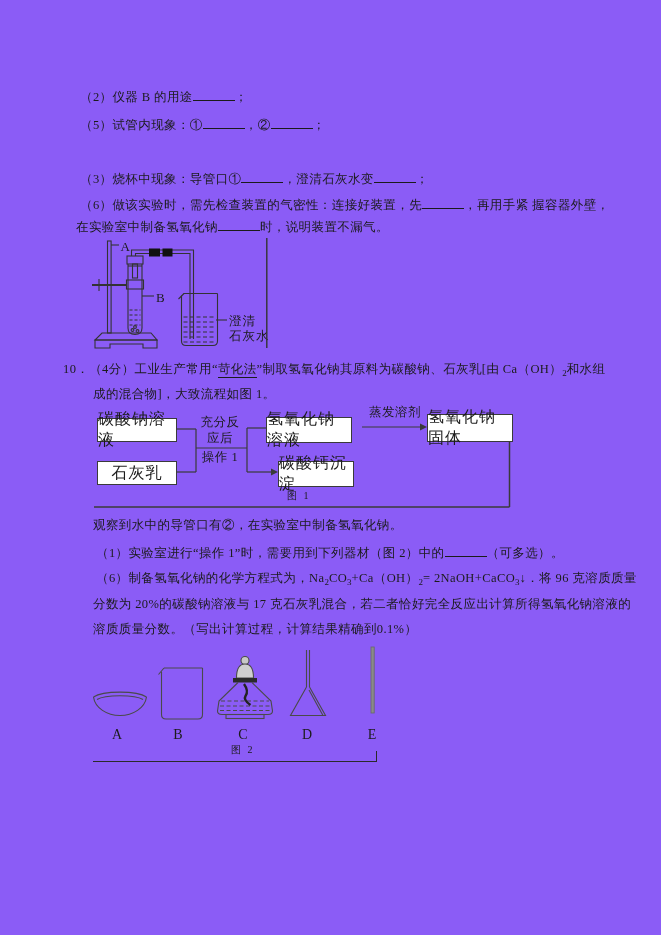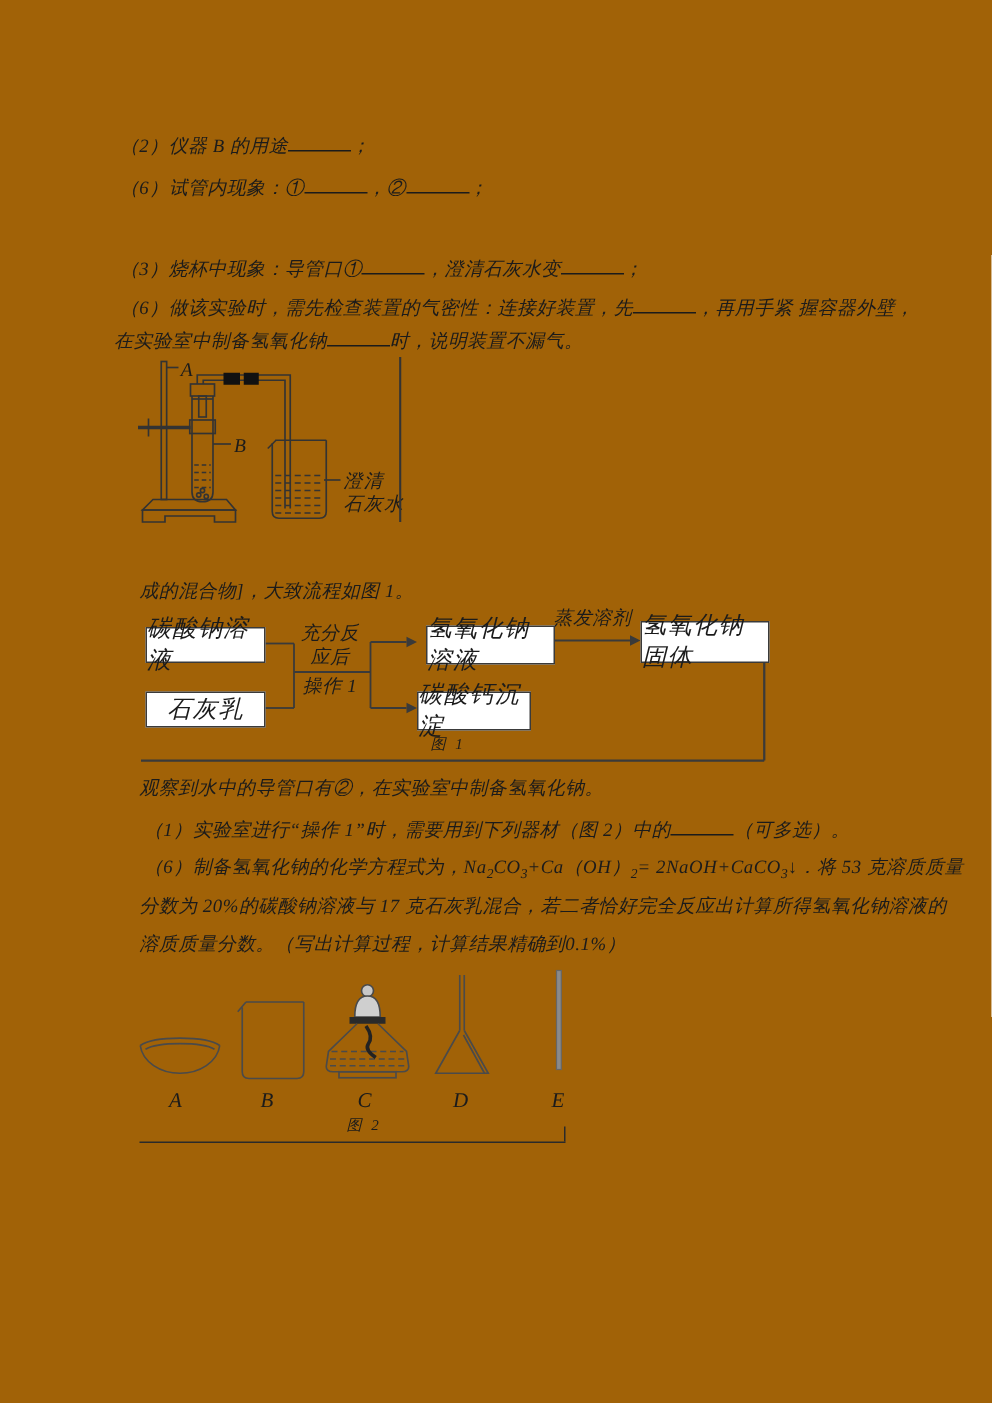--- a/index.html
+++ b/index.html
@@ -1,17 +1,17 @@
 <!DOCTYPE html>
 <html><head>
 <meta charset="utf-8">
 <style>
   html,body{margin:0;padding:0;background:#fff;}
-  .page{position:relative;width:661px;height:935px;background:#a16207;overflow:hidden;
-        font-family:"Liberation Serif","DejaVu Serif",serif;color:#1b1b1b;font-style:italic;}
+  .page{position:relative;width:661px;height:935px;background:#8b5cf6;overflow:hidden;
+        font-family:"Liberation Serif","DejaVu Serif",serif;color:#1b1b1b;}
   .tline{position:absolute;font-size:12.5px;white-space:nowrap;letter-spacing:.4px;}
   .blank{display:inline-block;width:42px;height:12px;border-bottom:1px solid #1b1b1b;vertical-align:baseline;}
   .sb{font-size:9px;vertical-align:-3px;letter-spacing:0;}
   .u{border-bottom:1px solid #1b1b1b;padding-bottom:1px;}
   .fbox{position:absolute;border:1.2px solid #3a3a3a;font-size:16px;letter-spacing:1px;
         display:flex;align-items:center;justify-content:center;background:#fff;}
   .flbl{position:absolute;font-size:12.5px;text-align:center;letter-spacing:.5px;white-space:nowrap;}
   .cap{position:absolute;font-size:10px;letter-spacing:2px;white-space:nowrap;}
   .glab{position:absolute;width:20px;text-align:center;font-size:14px;}
   .rule{position:absolute;border-top:1.6px solid #2a2a2a;}
@@ -19,21 +19,21 @@
   svg{position:absolute;}
   svg text{font-family:"Liberation Serif","DejaVu Serif",serif;fill:#1b1b1b;}
 </style>
 </head>
 <body>
 
 <div class="page">
 
   <div class="tline" style="left:80px;top:88px"><span>（2）仪器 B 的用途</span><span class="blank"></span><span>；</span></div>
 
-  <div class="tline" style="left:80px;top:116px"><span>（6）试管内现象：①</span><span class="blank"></span><span>，②</span><span class="blank"></span><span>；</span></div>
+  <div class="tline" style="left:80px;top:116px"><span>（5）试管内现象：①</span><span class="blank"></span><span>，②</span><span class="blank"></span><span>；</span></div>
 
 
   <div class="tline" style="left:80px;top:170px"><span>（3）烧杯中现象：导管口①</span><span class="blank"></span><span>，澄清石灰水变</span><span class="blank"></span><span>；</span></div>
 
   <div class="tline" style="left:80px;top:196px"><span>（6）做该实验时，需先检查装置的气密性：连接好装置，先</span><span class="blank"></span><span>，再用手紧 握容器外壁，</span></div>
 
   <div class="tline" style="left:76px;top:218px"><span>在实验室中制备氢氧化钠</span><span class="blank"></span><span>时，说明装置不漏气。</span></div>
 
   <svg style="left:80px;top:236px" width="190" height="116" viewBox="0 0 190 116" stroke="#333" stroke-width="1.1" fill="none">
 
@@ -88,20 +88,21 @@
         <line x1="103.5" y1="101" x2="136" y2="101"></line>
         <line x1="103.5" y1="106" x2="136" y2="106"></line>
       </g>
     </g>
     <line x1="136" y1="84" x2="147" y2="84"></line>
     <text x="149" y="88.5" font-size="12.5" letter-spacing="1" stroke="none" fill="#1b1b1b">澄清</text>
     <text x="149" y="104" font-size="12.5" letter-spacing="1" stroke="none" fill="#1b1b1b">石灰水</text>
     <line x1="186.8" y1="2" x2="186.8" y2="112" stroke-width="1.4"></line>
   </svg>
 
+  <div class="tline" style="left:63px;top:361px"><span>10．（4分）工业生产常用“</span><span class="u">苛化法</span><span>”制取氢氧化钠其原料为碳酸钠、石灰乳[由 Ca（OH）</span><span class="sb">2</span><span>和水组</span></div>
   <div class="tline" style="left:93px;top:386px">成的混合物]，大致流程如图 1。</div>
 
   <svg style="left:60px;top:400px" width="460" height="112" viewBox="0 0 460 112" stroke="#3a3a3a" stroke-width="1.2" fill="none">
     <line x1="115" y1="29" x2="136" y2="29"></line>
     <line x1="115" y1="72" x2="136" y2="72"></line>
     <line x1="136" y1="29" x2="136" y2="72"></line>
     <line x1="136" y1="48" x2="187" y2="48"></line>
     <line x1="187" y1="28" x2="187" y2="72"></line>
     <line x1="187" y1="28" x2="211" y2="28"></line>
     <polygon points="211,24.5 218,28 211,31.5" fill="#3a3a3a" stroke="none"></polygon>
@@ -111,31 +112,31 @@
     <polygon points="360,23.5 367,27 360,30.5" fill="#3a3a3a" stroke="none"></polygon>
     <line x1="34" y1="107" x2="449.5" y2="107" stroke-width="1.5"></line>
     <line x1="449.5" y1="40" x2="449.5" y2="107" stroke-width="1.5"></line>
   </svg>
 
   <div class="fbox" style="left:97px;top:418px;width:78px;height:22px">碳酸钠溶液</div>
   <div class="fbox" style="left:97px;top:461px;width:78px;height:22px">石灰乳</div>
   <div class="flbl" style="left:196px;top:414px;width:48px">充分反</div>
   <div class="flbl" style="left:196px;top:430px;width:48px">应后</div>
   <div class="flbl" style="left:196px;top:449px;width:48px">操作 1</div>
-  <div class="fbox" style="left:284px;top:417px;width:84px;height:24px">氢氧化钠溶液</div>
+  <div class="fbox" style="left:266px;top:417px;width:84px;height:24px">氢氧化钠溶液</div>
   <div class="fbox" style="left:278px;top:461px;width:74px;height:24px">碳酸钙沉淀</div>
   <div class="flbl" style="left:363px;top:404px;width:64px">蒸发溶剂</div>
   <div class="fbox" style="left:427px;top:414px;width:84px;height:26px">氢氧化钠固体</div>
   <div class="cap" style="left:287px;top:489px">图 1</div>
 
   <div class="tline" style="left:93px;top:517px">观察到水中的导管口有②，在实验室中制备氢氧化钠。</div>
 
   <div class="tline" style="left:96px;top:544px"><span>（1）实验室进行“操作 1”时，需要用到下列器材（图 2）中的</span><span class="blank"></span><span>（可多选）。</span></div>
 
-  <div class="tline" style="left:96px;top:570px"><span>（6）制备氢氧化钠的化学方程式为，Na</span><span class="sb">2</span><span>CO</span><span class="sb">3</span><span>+Ca（OH）</span><span class="sb">2</span><span>= 2NaOH+CaCO</span><span class="sb">3</span><span>↓．将 53 克溶质质量</span></div>
+  <div class="tline" style="left:96px;top:570px"><span>（6）制备氢氧化钠的化学方程式为，Na</span><span class="sb">2</span><span>CO</span><span class="sb">3</span><span>+Ca（OH）</span><span class="sb">2</span><span>= 2NaOH+CaCO</span><span class="sb">3</span><span>↓．将 96 克溶质质量</span></div>
 
   <div class="tline" style="left:93px;top:596px">分数为 20%的碳酸钠溶液与 17 克石灰乳混合，若二者恰好完全反应出计算所得氢氧化钠溶液的</div>
   <div class="tline" style="left:93px;top:621px">溶质质量分数。（写出计算过程，计算结果精确到0.1%）</div>
 
   <svg style="left:85px;top:645px" width="300" height="85" viewBox="0 0 300 85" stroke="#4a4a4a" stroke-width="1.1" fill="none">
 
     <g>
       <path d="M8.5,52 C18,45.5 52,45.5 61.5,52"></path>
       <path d="M12,54.5 C20,49.5 50,49.5 58,54.5"></path>
       <path d="M8.5,52 C10,63 22,70.5 35,70.5 C48,70.5 60,63 61.5,52"></path>

